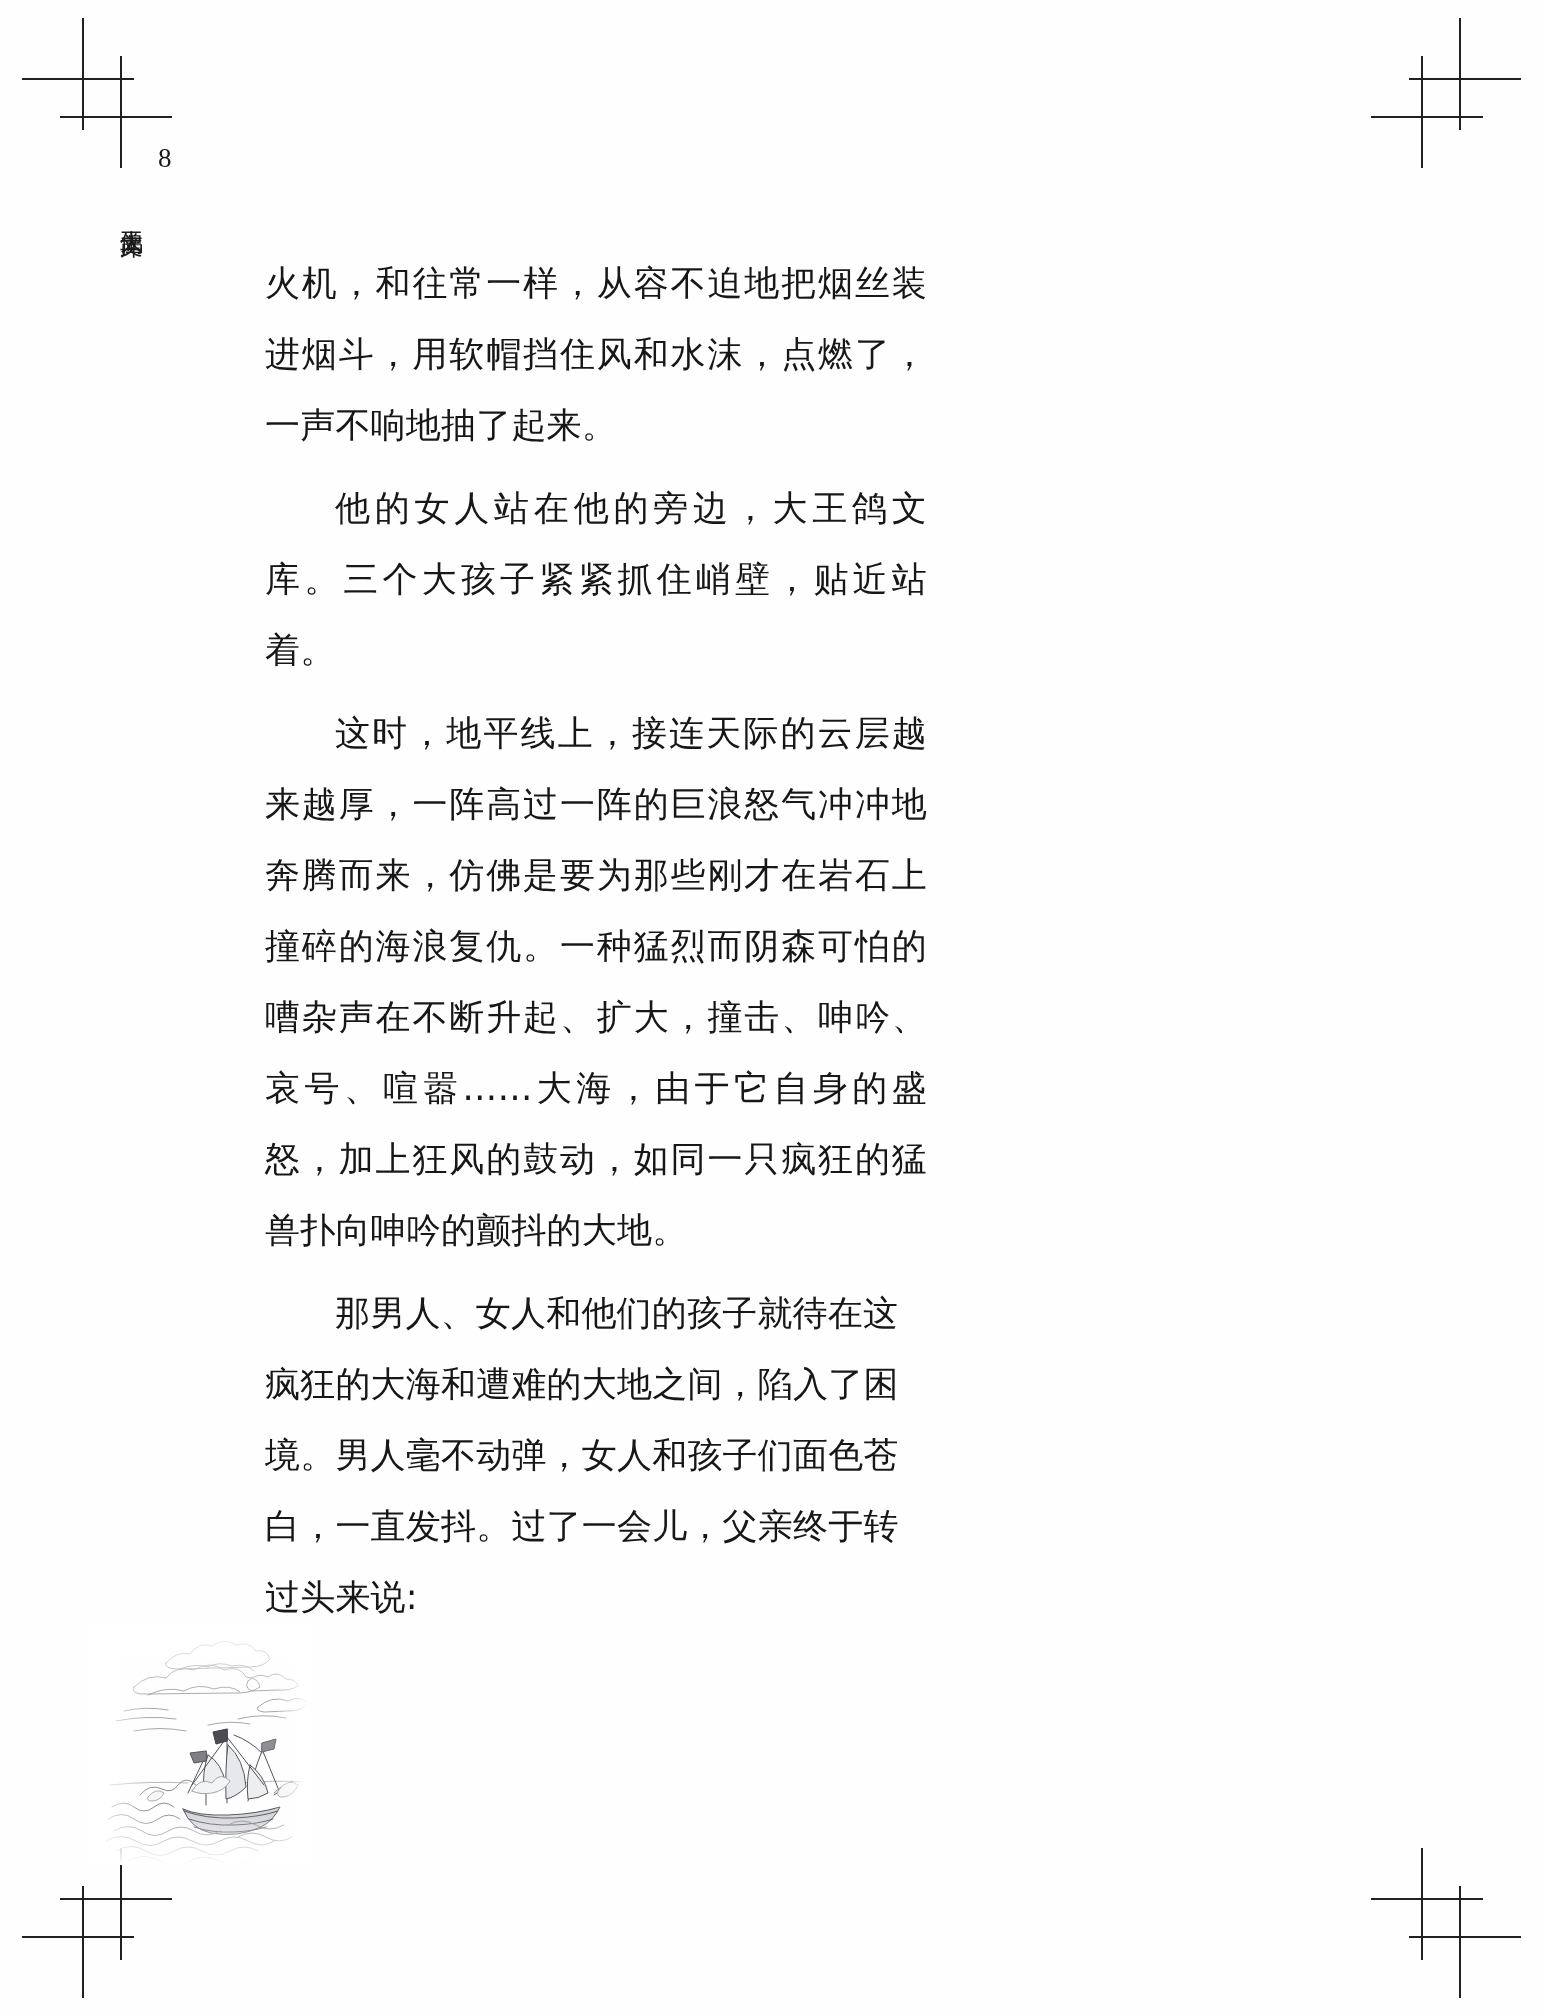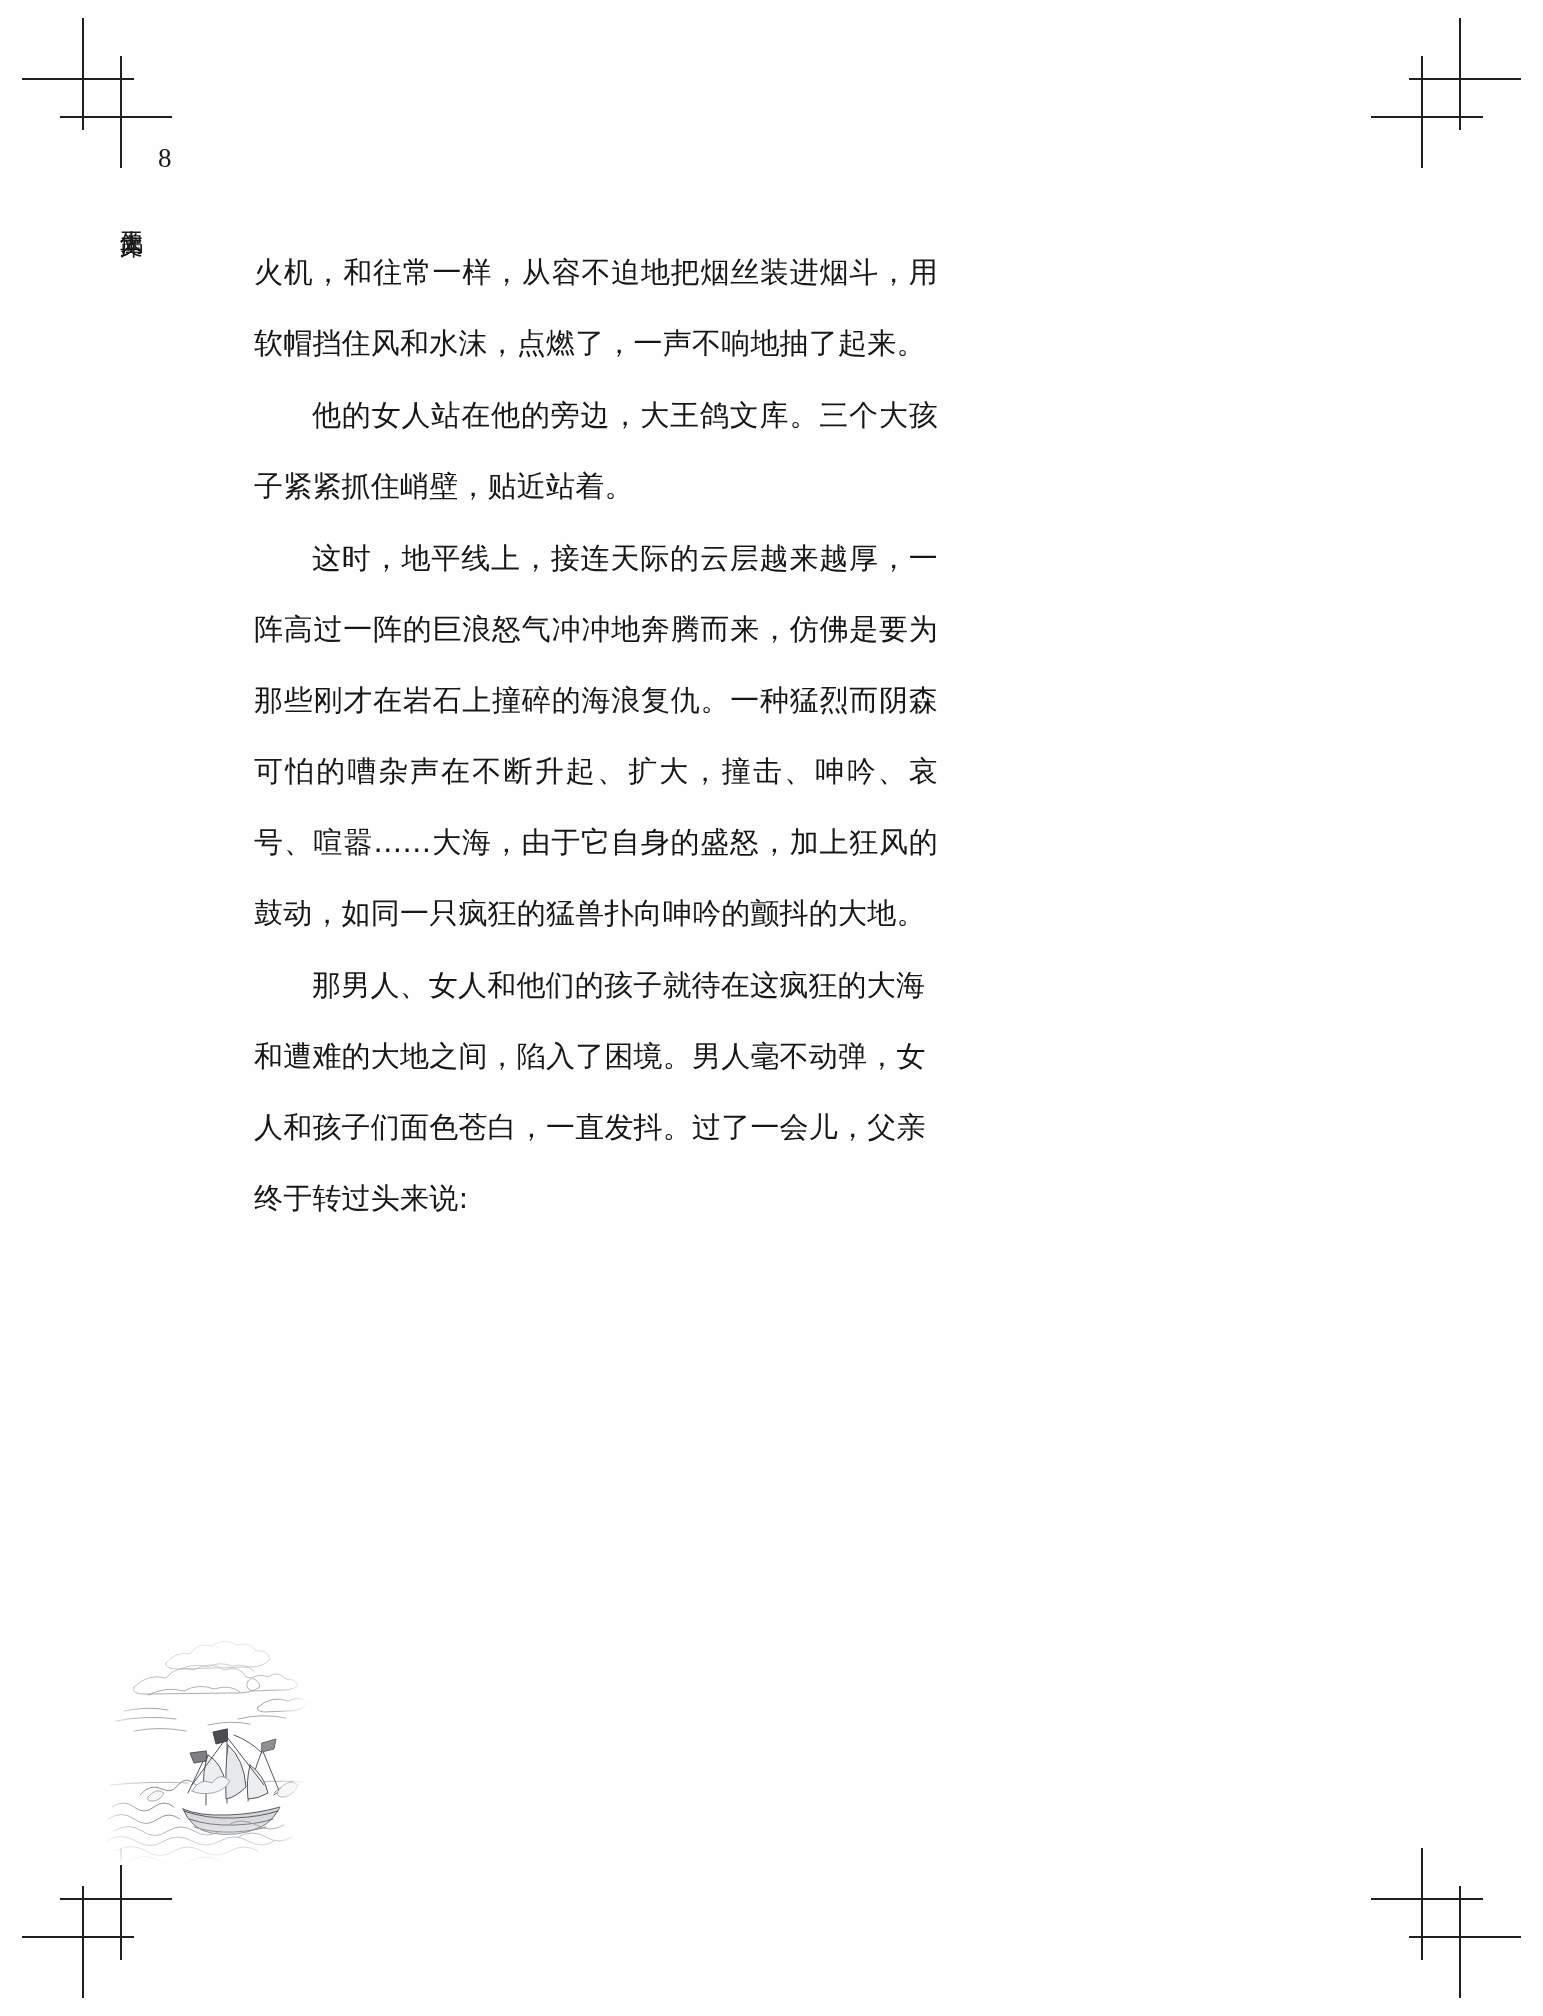--- a/index.html
+++ b/index.html
@@ -94,23 +94,23 @@
 
   
   .text-column {
     position: absolute;
     left: 253px;
     top: 236px;
     width: 686px;
   }
 
   .para {
-    margin: 1px;
+    margin: 12px;
     font-family: "DejaVu Sans", "Liberation Sans", sans-serif;
-    font-size: 29px;
+    font-size: 35px;
     line-height: 71px;
     color: #17171a;
     text-align: justify;
     text-justify: inter-character;
     letter-spacing: 0.2px;
     font-weight: 400;
   }
   .para.indent { text-indent: 2em; }
   .para:last-child { text-align: left; }
 

